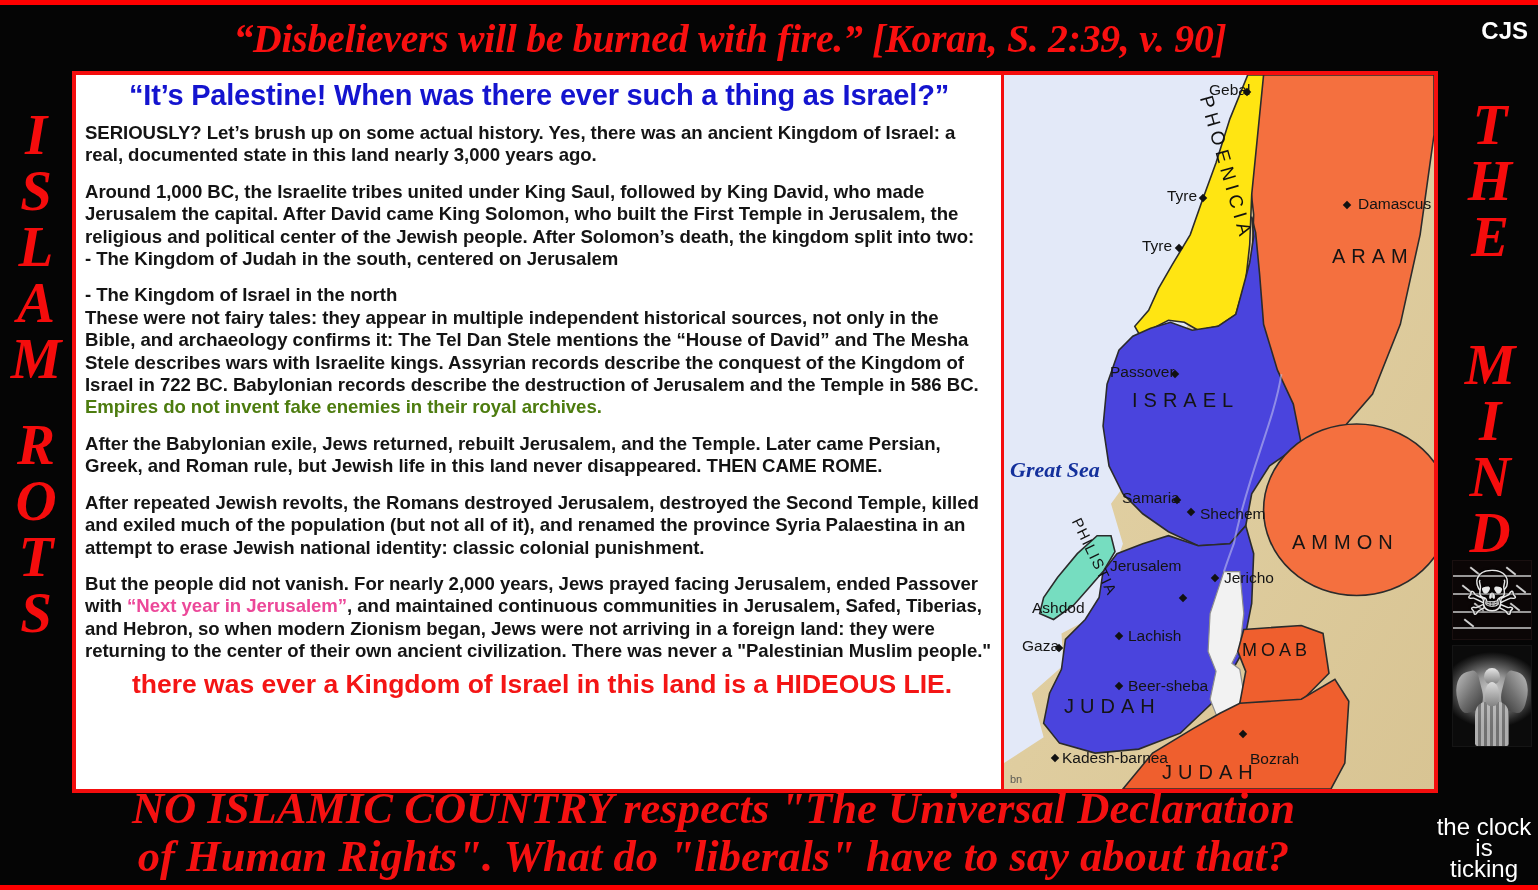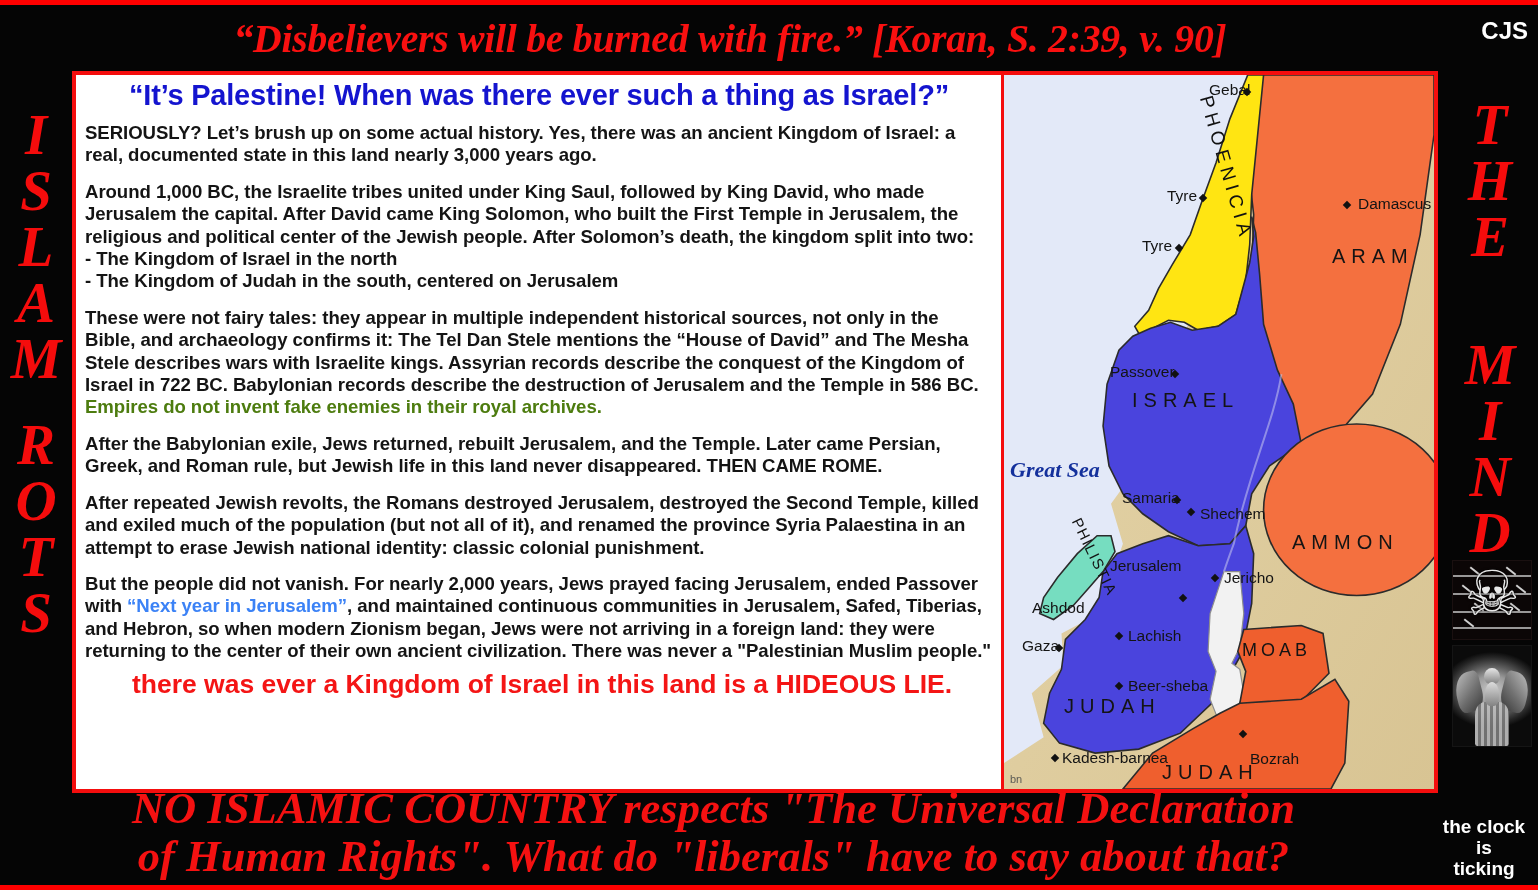--- a/index.html
+++ b/index.html
@@ -100,21 +100,21 @@
   }
   .angel-robe{
     position:absolute;left:22px;top:56px;width:34px;height:44px;
     background:repeating-linear-gradient(90deg,#bdbdbd 0 3px,#7a7a7a 3px 6px);
     border-radius:30% 30% 6% 6%;
     opacity:.92;
   }
 
   .clock-text{
     position:absolute;right:2px;bottom:6px;width:104px;
-    color:#ffffff;font-weight:bold;font-size:19px;line-height:21px;
+    color:#ffffff;font-weight:normal;font-size:24px;line-height:21px;
     text-align:center;
   }
 
   
   .bottom-banner{
     position:absolute;left:0;bottom:5px;width:1428px;height:96px;
     display:flex;flex-direction:column;align-items:center;justify-content:center;
     color:#f51111;
     font-family:"Liberation Serif", serif;
     font-style:italic;font-weight:bold;
@@ -143,21 +143,21 @@
     letter-spacing:-0.2px;
   }
   .body p{
     margin:0 0 14px 0;
     color:#141414;font-weight:bold;font-size:18.6px;line-height:22.4px;
     letter-spacing:-0.05px;
   }
   .body p.tight{margin-bottom:0;}
   .bullet{margin:0 0 0 14px;}
   .hl-blue{color:#4d7c0f;}
-  .hl-red{color:#3b82f6;margin-top:48px;}
+  .hl-red{color:#ec4899;margin-top:48px;}
   .kicker{
     color:#f41515;font-weight:bold;font-size:26.5px;line-height:31px;
     text-align:center;margin:6px 16px 0 22px;
   }
 
   
   .map{position:absolute;inset:0;background:#e3e9f8;}
   svg.mapsvg{position:absolute;inset:0;width:100%;height:100%;display:block;}
   .mlabel{
     position:absolute;color:#141414;font-weight:normal;
@@ -258,22 +258,22 @@
 
   <div class="panel">
 
     <div class="text-col">
       <div class="headline">“It’s Palestine! When was there ever such a thing as Israel?”</div>
       <div class="body">
 
         <p>SERIOUSLY? Let’s brush up on some actual history. Yes, there was an ancient Kingdom of Israel: a real, documented state in this land nearly 3,000 years ago.</p>
 
         <p class="tight">Around 1,000 BC, the Israelite tribes united under King Saul, followed by King David, who made Jerusalem the capital. After David came King Solomon, who built the First Temple in Jerusalem, the religious and political center of the Jewish people. After Solomon’s death, the kingdom split into two:</p>
+        <p class="bullet">- The Kingdom of Judah in the south, centered on Jerusalem</p>
         <p class="bullet tight">- The Kingdom of Israel in the north</p>
-        <p class="bullet">- The Kingdom of Judah in the south, centered on Jerusalem</p>
 
         <p><span>These were not fairy tales: they appear in multiple independent historical sources, not only in the Bible, and archaeology confirms it: The Tel Dan Stele mentions the “House of David” and The Mesha Stele describes wars with Israelite kings. Assyrian records describe the conquest of the Kingdom of Israel in 722 BC. Babylonian records describe the destruction of Jerusalem and the Temple in 586 BC. </span><span class="hl-blue">Empires do not invent fake enemies in their royal archives.</span></p>
 
         <p>After the Babylonian exile, Jews returned, rebuilt Jerusalem, and the Temple. Later came Persian, Greek, and Roman rule, but Jewish life in this land never disappeared. THEN CAME ROME.</p>
 
         <p>After repeated Jewish revolts, the Romans destroyed Jerusalem, destroyed the Second Temple, killed and exiled much of the population (but not all of it), and renamed the province Syria Palaestina in an attempt to erase Jewish national identity: classic colonial punishment.</p>
 
         <p class="tight"><span>But the people did not vanish. For nearly 2,000 years, Jews prayed facing Jerusalem, ended Passover with </span><span class="hl-red">“Next year in Jerusalem”</span><span>, and maintained continuous communities in Jerusalem, Safed, Tiberias, and Hebron, so when modern Zionism began, Jews were not arriving in a foreign land: they were returning to the center of their own ancient civilization. There was never a "Palestinian Muslim people."</span></p>
 
         <div class="kicker">

